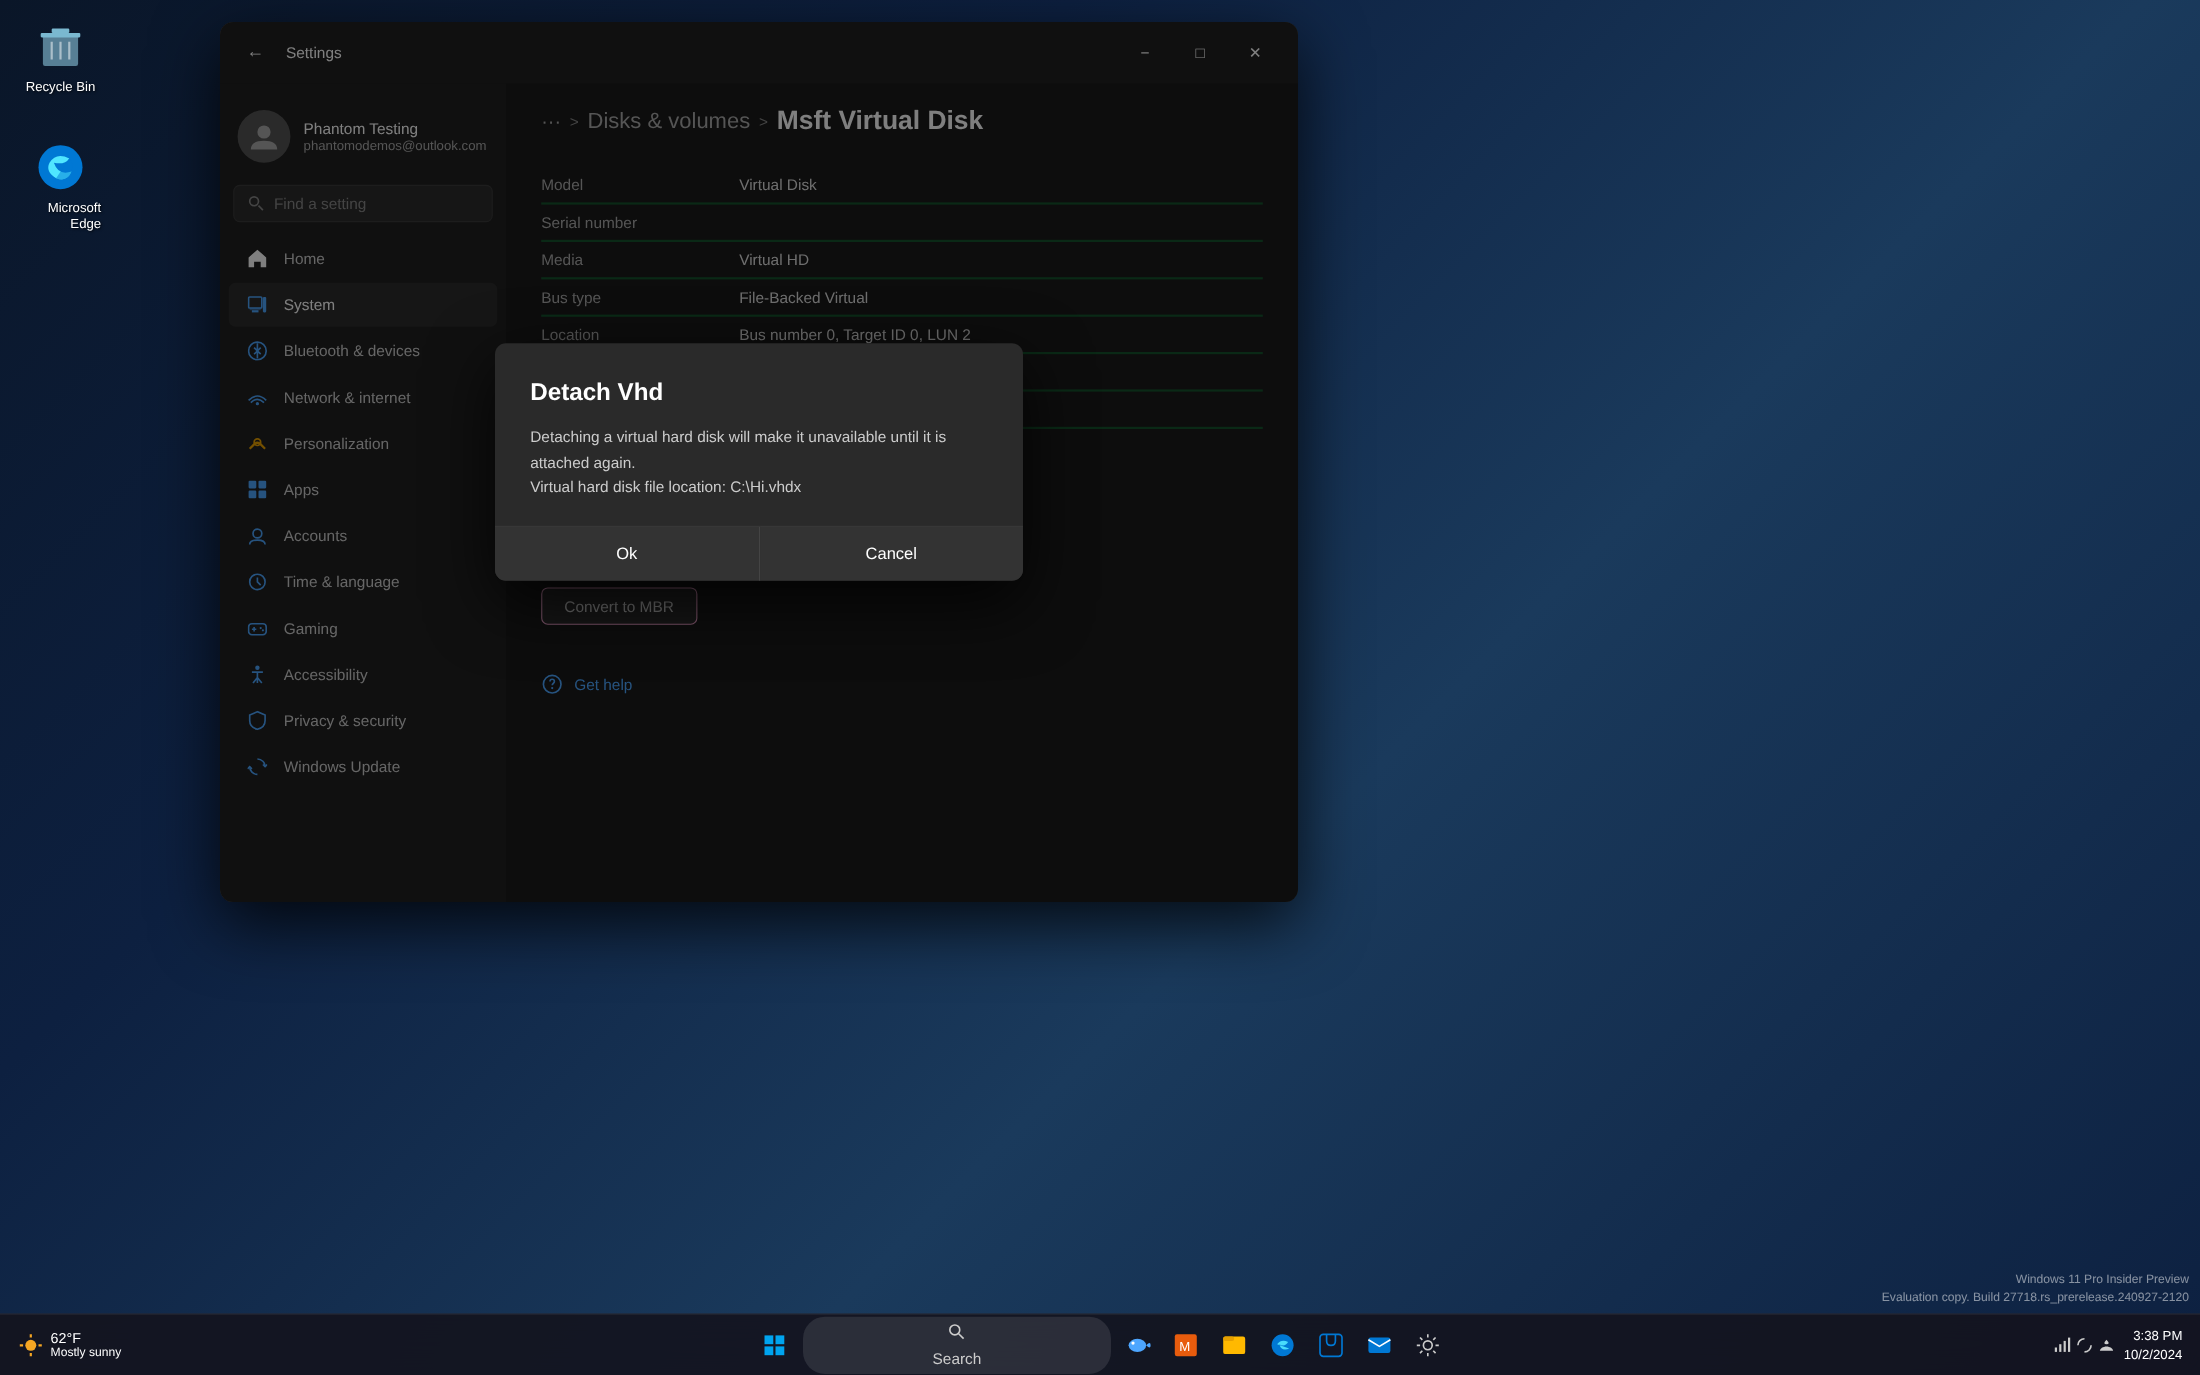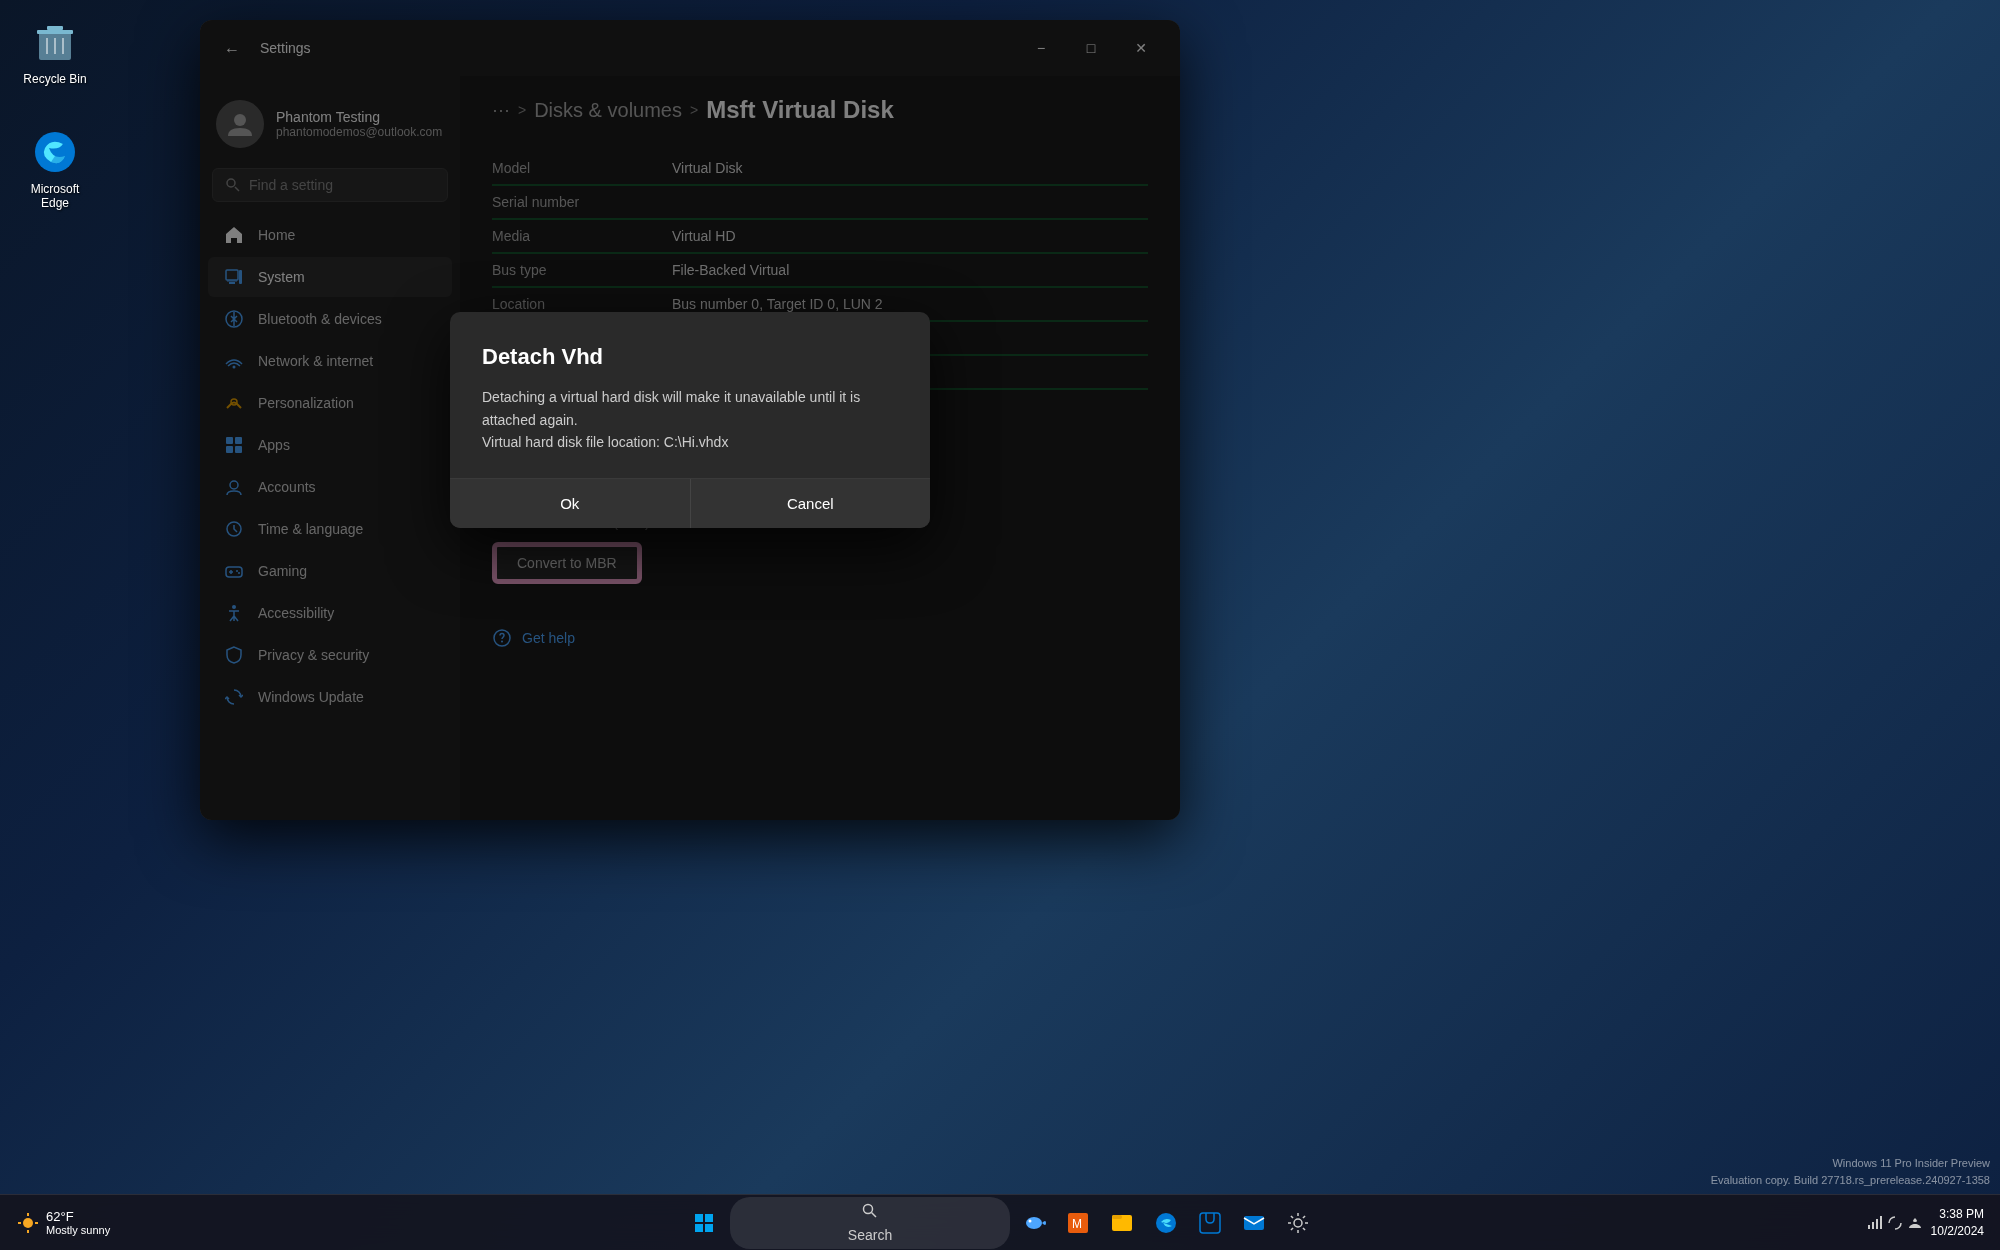--- a/index.html
+++ b/index.html
@@ -35,21 +35,21 @@
     .desktop-icon .icon-img {
       width: 48px;
       height: 48px;
       display: flex;
       align-items: center;
       justify-content: center;
     }
     .desktop-icon .icon-label {
       color: #fff;
       font-size: 12px;
-      text-align: center;
+      text-align: right;
       text-shadow: 1px 1px 2px rgba(0,0,0,0.8);
     }
 
     
     .recycle-icon {
       top: 10px;
       left: 10px;
     }
 
     
@@ -336,21 +336,21 @@
       color: #ddd;
       font-size: 14px;
     }
 
     
     .action-btn {
       display: inline-flex;
       align-items: center;
       padding: 8px 20px;
       background: #2d2d2d;
-      border: 5px solid #f9a8d4;
+      border: 1px solid #f9a8d4;
       border-radius: 6px;
       color: #ddd;
       font-size: 14px;
       cursor: pointer;
       margin-bottom: 24px;
     }
 
     
     .section-title {
       color: #fff;
@@ -722,21 +722,21 @@
         <div class="modal-actions">
           <button class="modal-btn ok">Ok</button>
           <button class="modal-btn cancel">Cancel</button>
         </div>
       </div>
     </div>
   </div>
 
   <div class="watermark">
     <div>Windows 11 Pro Insider Preview</div>
-    <div>Evaluation copy. Build 27718.rs_prerelease.240927-1358</div>
+    <div>Evaluation copy. Build 27718.rs_prerelease.240927-2120</div>
   </div>
 
   <div class="taskbar">
     <div class="taskbar-left">
       <div class="weather-info">
         <svg width="24" height="24" viewBox="0 0 24 24">
             <circle cx="12" cy="12" r="5" fill="#f5a623"></circle>
             <line x1="12" y1="2" x2="12" y2="5" stroke="#f5a623" stroke-width="2"></line>
             <line x1="12" y1="19" x2="12" y2="22" stroke="#f5a623" stroke-width="2"></line>
             <line x1="2" y1="12" x2="5" y2="12" stroke="#f5a623" stroke-width="2"></line>

